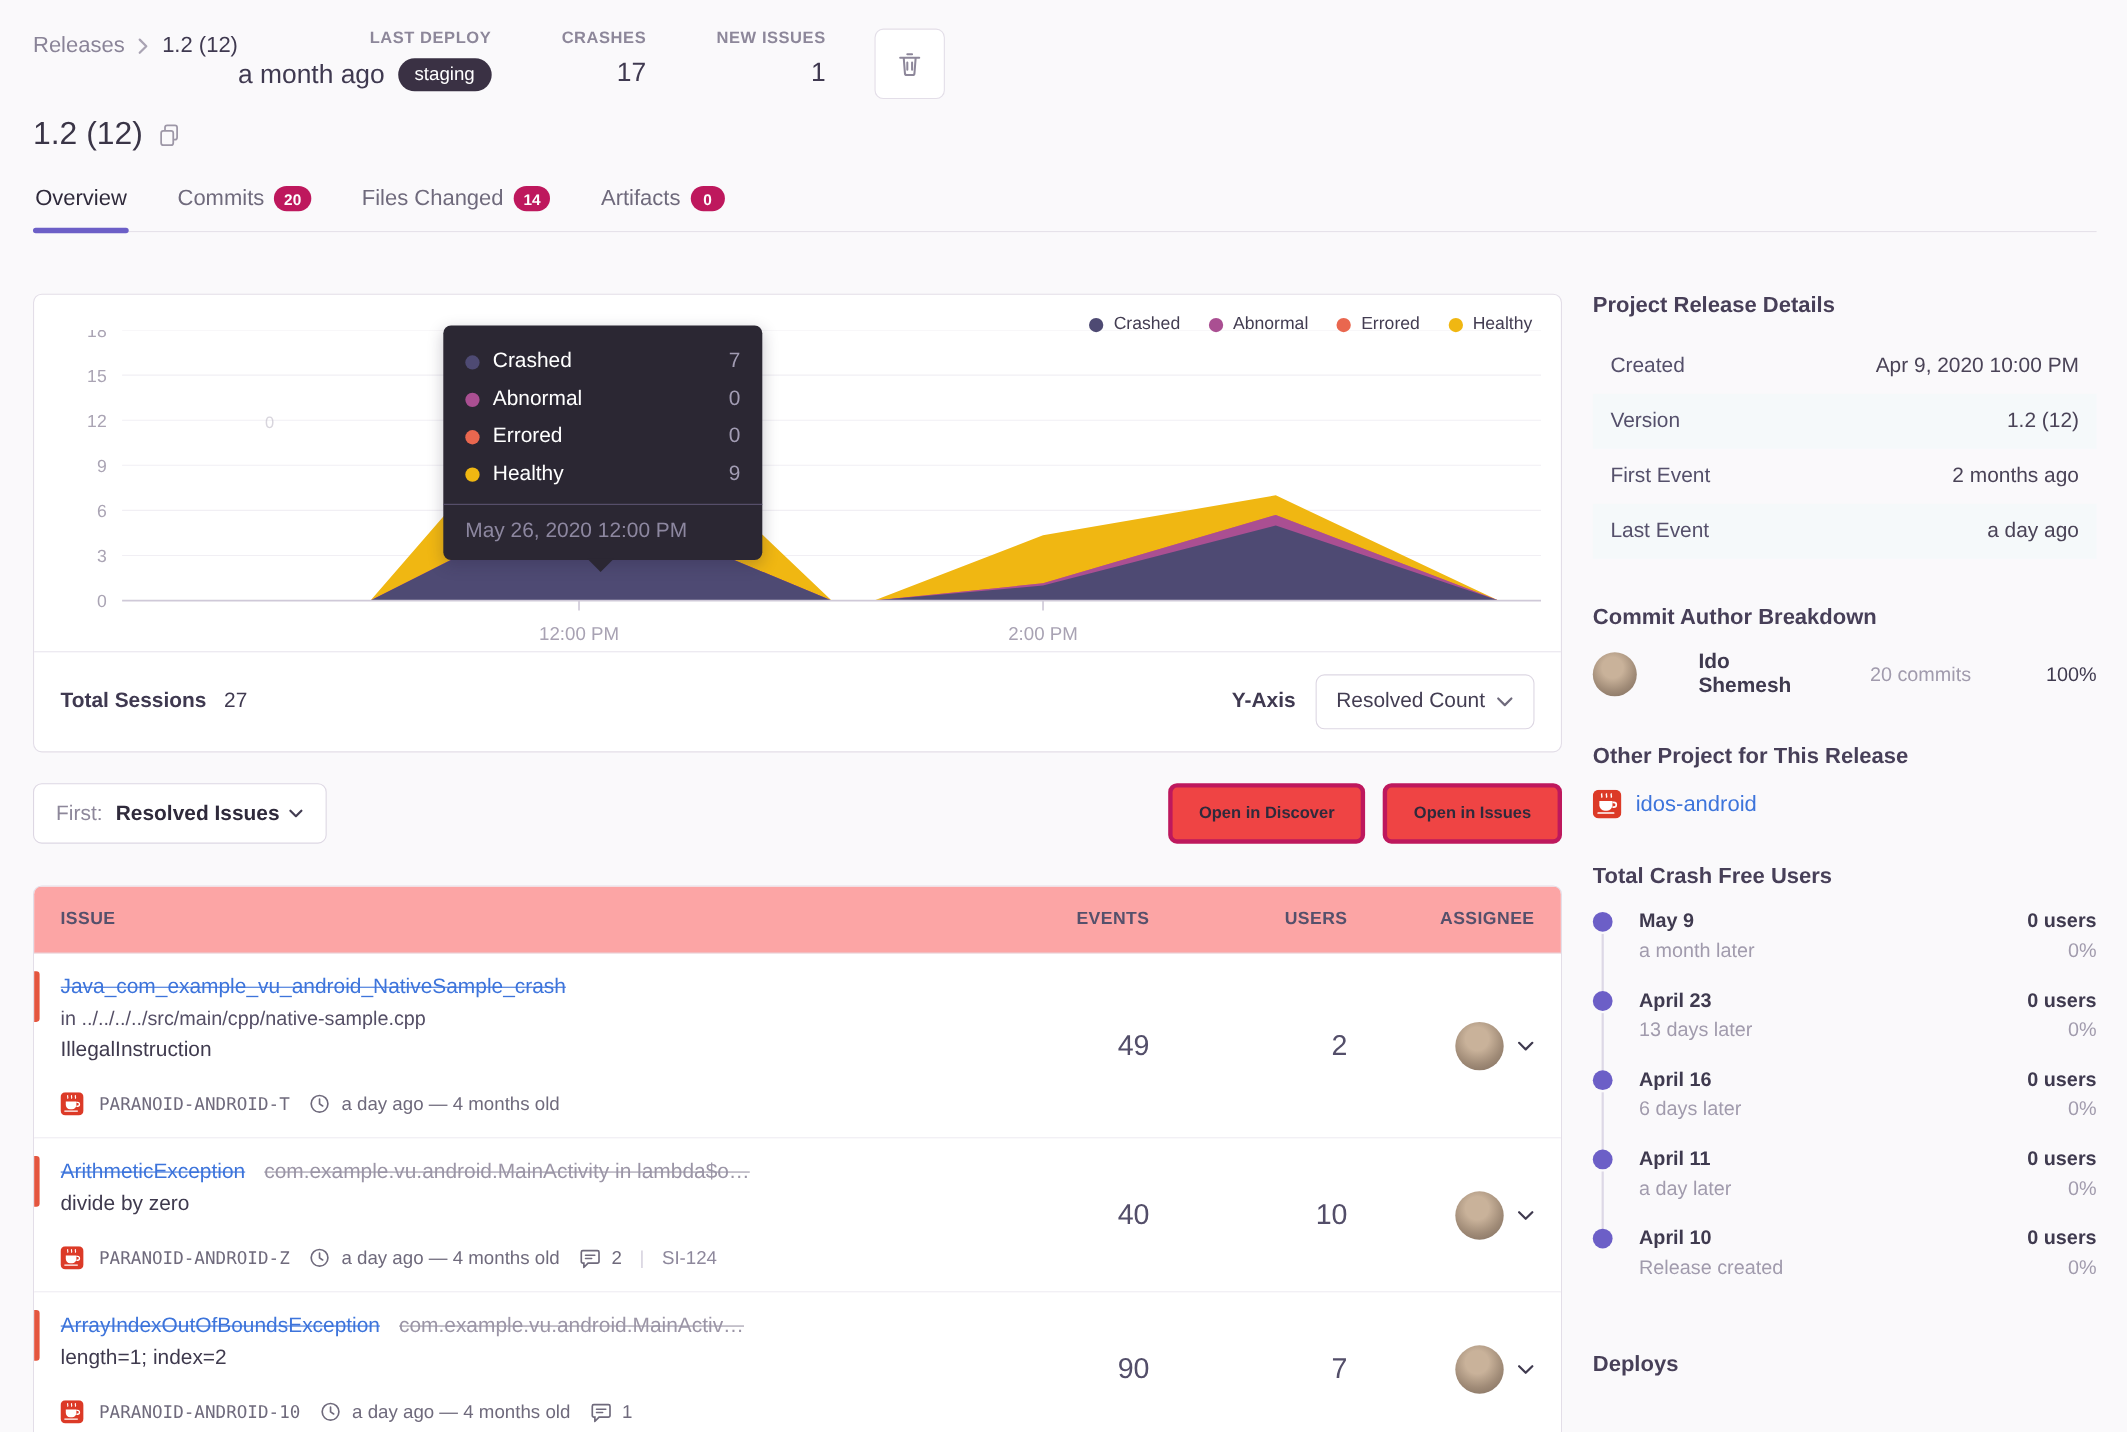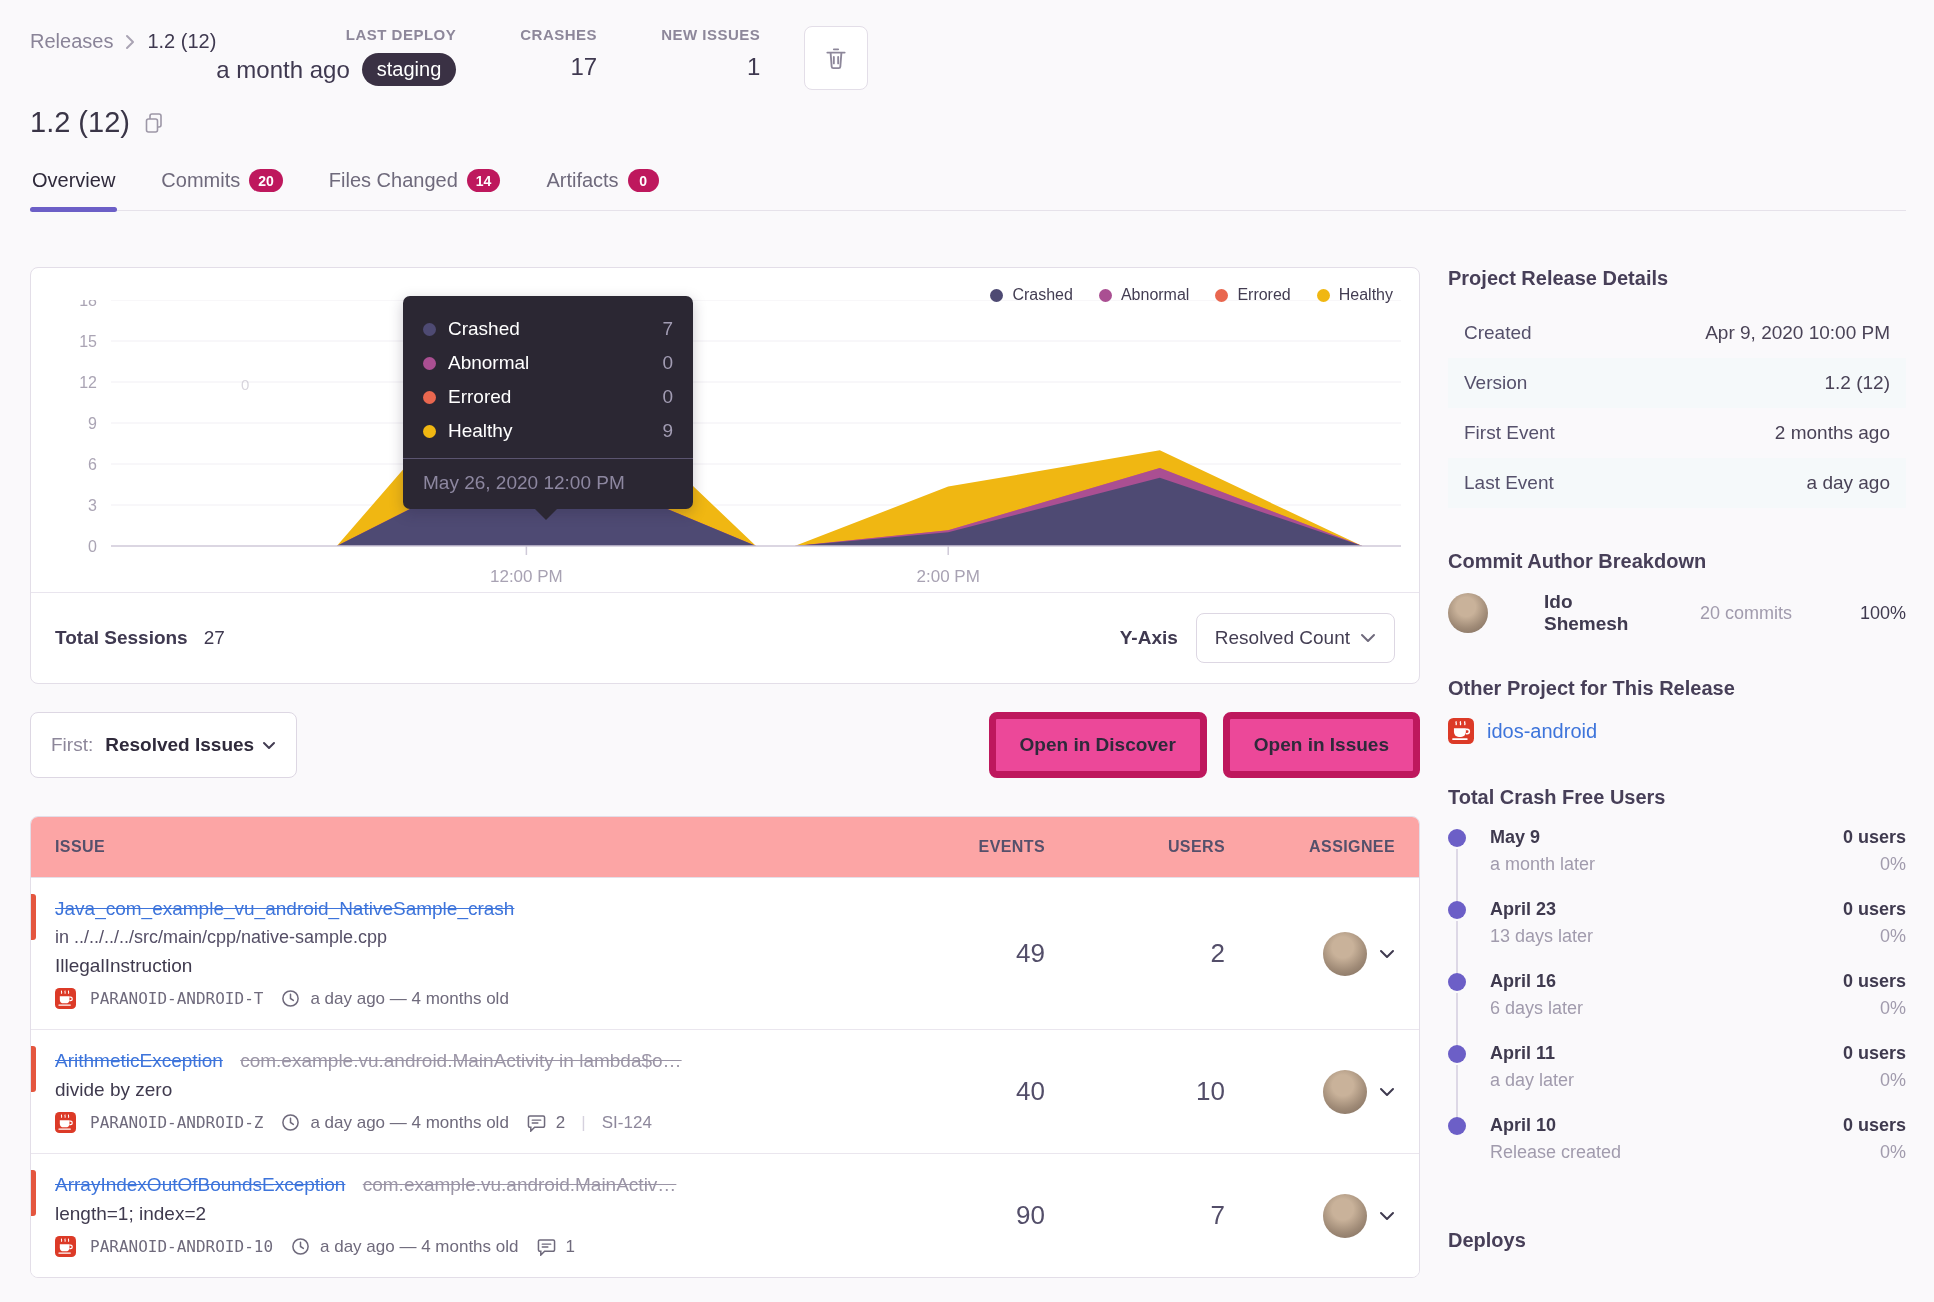--- a/index.html
+++ b/index.html
@@ -13,21 +13,21 @@
   .topbar { display:flex; justify-content:flex-start; align-items:flex-start; padding:26px 28px 0 30px; }
   .breadcrumb { display:flex; align-items:center; gap:10px; font-size:20px; padding-top:4px; }
   .crumb-root { color:#8a8498; cursor:pointer; }
   .crumb-sep { color:#a9a3b3; display:flex; }
   .crumb-current { color:#3f3950; font-weight:500; }
   .topbar-right { display:flex; align-items:flex-start; gap:64px; }
   .stat { text-align:right; }
   .stat-label { font-size:15px; font-weight:700; letter-spacing:.5px; color:#8d879a; margin-bottom:10px; }
   .stat-value { font-size:24px; color:#3f3950; }
   .deploy-value { display:flex; align-items:center; gap:12px; }
-  .badge-staging { background:#3a3144; color:#fff; font-size:20px; padding:5px 15px; border-radius:20px; }
+  .badge-staging { background:#3a3144; color:#fff; font-size:17px; padding:5px 15px; border-radius:20px; }
   .trash-btn { width:64px; height:64px; background:#fff; border:1px solid #e3dee8; border-radius:8px;
     display:flex; align-items:center; justify-content:center; cursor:pointer; color:#8d879a; margin-left:-20px; }
   
   .title-row { display:flex; align-items:center; gap:14px; margin:16px 0 0 30px; }
   .page-title { font-size:29px; font-weight:500; color:#3a3547; }
   .copy-icon { color:#9d97a7; cursor:pointer; display:flex; }
   .tabs { display:flex; gap:42px; margin:30px 0 0 30px; border-bottom:1px solid #e6e2ea; width:1876px; }
   .tab { position:relative; display:flex; align-items:center; gap:9px; font-size:20px; color:#6f6a7c;
     padding:0 2px 18px 2px; cursor:pointer; }
   .tab.active { color:#2f2a3b; }
@@ -69,42 +69,42 @@
     font-family:"Liberation Sans", sans-serif; }
   .chev { color:#6f6a7c; display:flex; }
   
   .toolbar-row { display:flex; justify-content:space-between; margin-top:28px; }
   .filter-btn { display:flex; align-items:center; gap:8px; background:#fff; border:1px solid #ddd7e3;
     border-radius:8px; padding:15px 20px; font-size:19px; cursor:pointer;
     font-family:"Liberation Sans", sans-serif; }
   .filter-prefix { color:#8d879a; }
   .filter-value { color:#2f2a3b; font-weight:700; margin-left:4px; }
   .actions { display:flex; gap:16px; }
-  .action-btn { background:#ec4899; border:7px solid #be185d; border-radius:8px; padding:15px 24px;
-    font-size:19px; font-weight:700; color:#2f2a3b; cursor:pointer; font-family:"Liberation Sans", sans-serif; }
+  .action-btn { background:#ef4444; border:4px solid #be185d; border-radius:8px; padding:15px 24px;
+    font-size:15px; font-weight:700; color:#2f2a3b; cursor:pointer; font-family:"Liberation Sans", sans-serif; }
   
   .issues-card { margin-top:38px; overflow:hidden; }
   .issues-header { display:flex; align-items:center; background:#fca5a5; border-bottom:1px solid #e4e0e9;
     padding:21px 24px; font-size:16px; font-weight:700; letter-spacing:.4px; color:#55506b; }
   .col-issue { flex:1; }
   .col-events { width:150px; text-align:right; flex:none; }
   .col-users { width:180px; text-align:right; flex:none; }
   .col-assignee { width:170px; text-align:right; flex:none; }
   .issue-row { display:flex; align-items:center; position:relative; padding:20px 24px 20px 0;
     border-bottom:1px solid #eae6ee; background:#fff; }
   .issue-row:last-child { border-bottom:none; }
   .unhandled-bar { position:absolute; left:0; top:16px; width:5px; height:46px; background:#e4563f;
     border-radius:0 3px 3px 0; }
   .issue-main { flex:1; padding-left:24px; min-width:0; }
   .issue-title-line { font-size:19px; white-space:nowrap; overflow:hidden; }
   .issue-link { color:#3d74db; text-decoration:line-through; cursor:pointer; }
   .issue-loc { color:#9b95a6; text-decoration:line-through; margin-left:12px; }
   .issue-sub { font-size:18px; color:#554f66; margin-top:7px; }
   .issue-culprit { font-size:19px; color:#3f3a4e; margin-top:7px; }
-  .issue-meta { display:flex; align-items:center; gap:10px; margin-top:11px; color:#6f6a7c; font-size:17px; }
+  .issue-meta { display:flex; align-items:center; gap:10px; margin-top:27px; color:#6f6a7c; font-size:17px; }
   .proj-tag { font-family:"DejaVu Sans Mono", monospace; font-size:16px; color:#6f6a7c; margin-right:8px; }
   .meta-sep { color:#d6d1de; margin:0 6px; }
   .short-id { color:#8e889c; }
   .num { font-size:26px; color:#534e69; }
   .assignee-cell { display:flex; align-items:center; justify-content:flex-end; gap:12px; }
   .avatar { width:44px; height:44px; border-radius:50%; flex:none;
     background:radial-gradient(circle at 45% 35%, #c9b29a 0 28%, #a08b77 62%, #7a685a 100%); }
   .assignee-chev { color:#3f3a4f; cursor:pointer; display:flex; }
   
   .side-section { margin-bottom:42px; }

